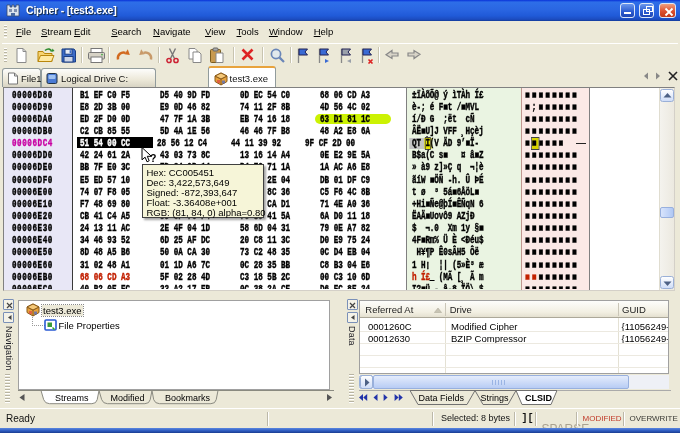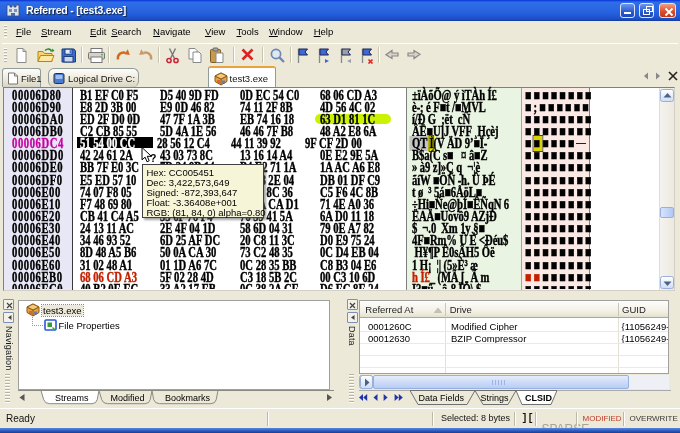--- a/index.html
+++ b/index.html
@@ -30,21 +30,21 @@
 .tab .lbl { position:absolute; top:4px; white-space:nowrap; }
 .tab svg { position:absolute; left:4px; top:3px; }
 .tab.active { background:#fff; top:0; height:21px; border-top:2px solid #e8a33d; z-index:3; }
 .tab.active svg { top:4px; }
 .tab.active .lbl { top:5px; }
 #tabs-right { position:absolute; top:71px; left:640px; width:40px; }
 #hexview { position:absolute; top:87px; left:3px; width:671.5px; height:203.5px; background:#fff;
   border:1px solid #808080; border-bottom-color:#d4d0c8; border-right-color:#d4d0c8; }
 .colbg { position:absolute; top:88px; height:201.5px; }
 #hexclip { position:absolute; top:0; left:0; width:658px; height:289.3px; overflow:hidden;
-  font-family:Liberation Serif, serif; font-weight:bold; font-size:14px; }
+  font-family:Liberation Mono, monospace; font-weight:bold; font-size:10px; }
 .hr { position:absolute; left:0; height:12.13px; width:658px; }
 .hr span { position:absolute; white-space:pre; top:0; line-height:12.13px; transform:scaleX(0.7593); transform-origin:0 0; color:#000; -webkit-text-stroke-width:0.4px; }
 .hr .box { position:absolute; height:10.4px; }
 .adr { letter-spacing:0.748px; }
 .adr.m { color:#c800a2 !important; }
 .ansi { letter-spacing:-0.122px; }
 .uni { letter-spacing:2.854px; }
 .hr i { font-style:normal; }
 .asel { background:#c4c4c4; box-shadow:-3.5px 0 0 #c4c4c4; }
 .acur { background:#e8e400; outline:1.2px solid #444; outline-offset:0.8px; box-shadow:-1.8px 0 0 #e8e400,1.8px 0 0 #e8e400; }
@@ -91,39 +91,39 @@
   background:linear-gradient(#5a87e0,#2e5bc0 55%,#1a3c90); }
 </style></head><body>
 <div id="win">
   <div id="title">
     <svg id="appico" width="16" height="16">
         <path d="M2 3h3v2h2V3h2v2h2V3h3v11H2z" fill="#dce4ee" stroke="#3a4a6a" stroke-width=".8"></path>
         <rect x="4" y="7" width="3" height="3" fill="#8090b0"></rect>
         <rect x="9" y="7" width="3" height="3" fill="#8090b0"></rect>
         <rect x="6" y="11" width="4" height="3" fill="#4a6aa0"></rect>
       </svg>
-    <span class="txt">Referred - [test3.exe]</span>
+    <span class="txt">Cipher - [test3.exe]</span>
     <div class="wbtn" id="bmin">
         <i></i>
       </div>
     <div class="wbtn" id="bmax">
         <b></b>
         <i></i>
       </div>
     <div class="wbtn" id="bclose">
         <svg width="12" height="12">
           <path d="M2.5 2.5l7 7M9.5 2.5l-7 7" stroke="#fff" stroke-width="1.8"></path>
         </svg>
       </div>
   </div>
   <div id="menubar">
       <div class="grip"></div>
       <span class="mi" style="left:13.9px"><u>F</u>ile</span>
       <span class="mi" style="left:39px"><u>S</u>tream</span>
-      <span class="mi" style="left:88px"><u>E</u>dit</span>
+      <span class="mi" style="left:72px"><u>E</u>dit</span>
       <span class="mi" style="left:109.2px"><u>S</u>earch</span>
       <span class="mi" style="left:151.1px"><u>N</u>avigate</span>
       <span class="mi" style="left:203px"><u>V</u>iew</span>
       <span class="mi" style="left:234.5px"><u>T</u>ools</span>
       <span class="mi" style="left:266.9px"><u>W</u>indow</span>
       <span class="mi" style="left:311.7px"><u>H</u>elp</span>
     </div>
   <div id="toolbar">
       <div class="grip"></div>
       <div class="tbi" style="left:11px"><svg width="17" height="17" viewBox="0 0 17 17">
@@ -211,21 +211,21 @@
         </svg></div>
     </div>
   <div id="tabbar">
     <div class="tab" style="left:0px; width:39px;">
         <svg width="12" height="13" viewBox="0 0 12 13">
           <path d="M1.5 1h6l3 3v8h-9z" fill="#fff" stroke="#777"></path>
           <path d="M7.5 1v3h3" fill="none" stroke="#777"></path>
         </svg>
         <span class="lbl" style="left:18px">File1</span>
       </div>
-    <div class="tab" style="left:46px; width:91px;border-radius:6px;">
+    <div class="tab" style="left:39px; width:115px;">
         <svg width="12" height="13" viewBox="0 0 12 13">
           <rect x="1" y="1.5" width="10" height="10" rx="1.5" fill="#4a7ad4" stroke="#234"></rect>
           <rect x="2.5" y="3" width="7" height="4" rx="1" fill="#9ec0f0"></rect>
         </svg>
         <span class="lbl" style="left:19px">Logical Drive C:</span>
       </div>
     <div class="tab active" style="left:205.5px; width:68.5px;">
         <svg width="16" height="14" viewBox="0 0 16 14">
           <path d="M8 1l6 3v5.5L8 13 2 9.5V4z" fill="#e8a33d" stroke="#8a5a1a"></path>
           <path d="M8 1v6M2 4l6 3 6-3M8 13V7" fill="none" stroke="#8a5a1a"></path>

